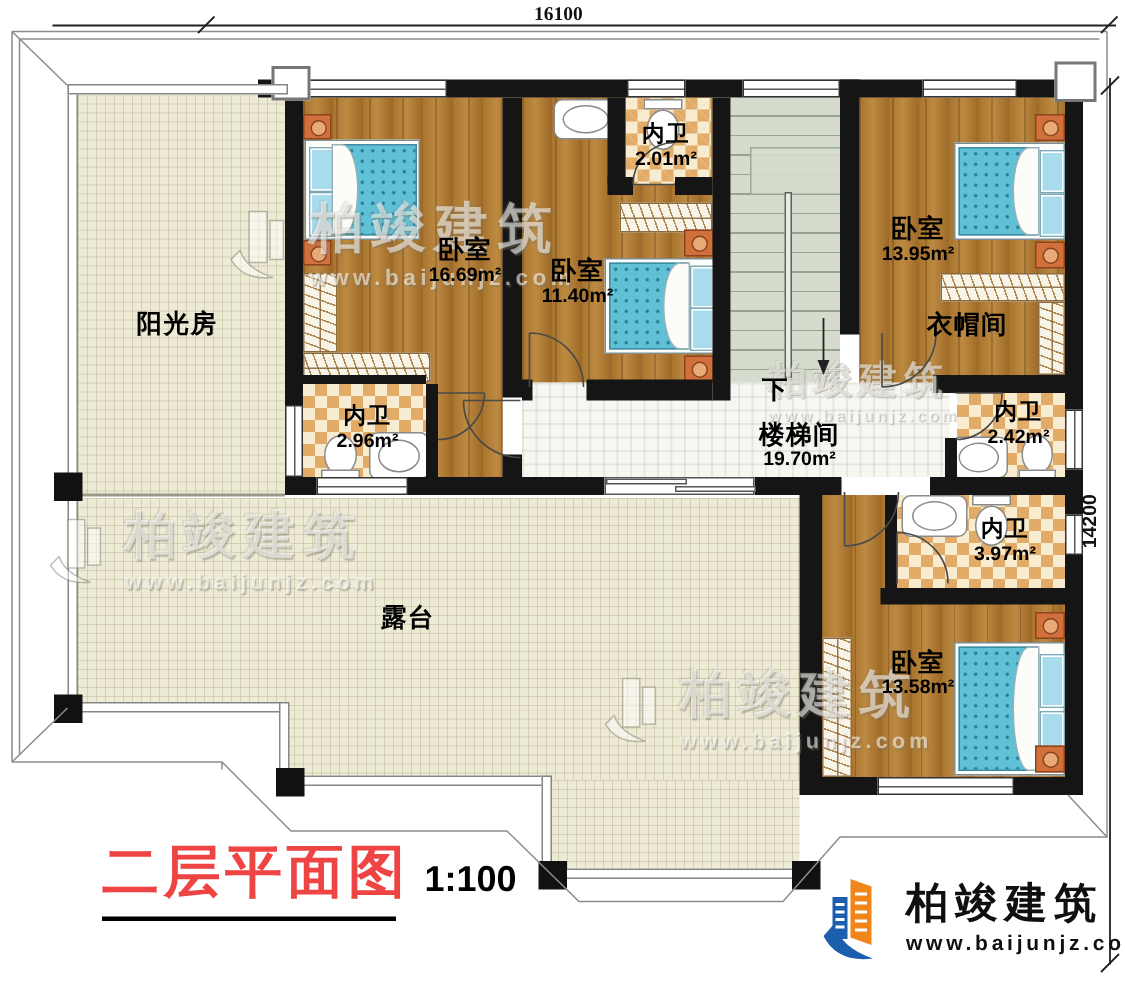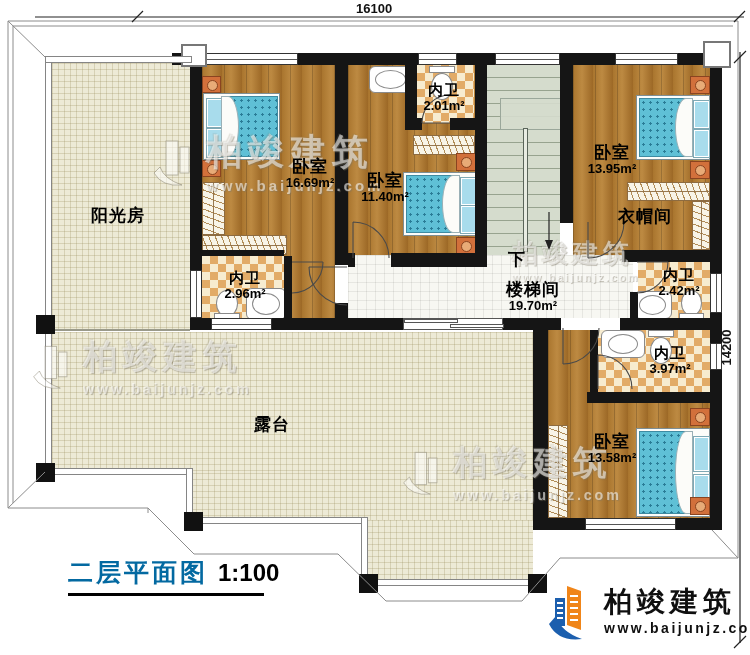--- a/index.html
+++ b/index.html
@@ -57,21 +57,21 @@
   .rname{font-size:17px;letter-spacing:1px;}
   .rname.sm{font-size:15px;}
   .rarea{font-size:13px;}
   .dim{position:absolute;z-index:45;font-size:13px;font-weight:bold;color:#111;}
   .wm{position:absolute;z-index:30;display:flex;align-items:center;gap:6px;pointer-events:none;}
   .wm .t1{font-size:36px;font-weight:bold;letter-spacing:6px;color:rgba(255,255,255,.55);
           text-shadow:1px 1px 1px rgba(125,118,100,.45),-1px -1px 1px rgba(125,118,100,.2);}
   .wm .t2{font-size:15px;font-weight:bold;letter-spacing:3px;color:rgba(255,255,255,.55);
           text-shadow:1px 1px 1px rgba(125,118,100,.45);}
   .titleblock{position:absolute;z-index:50;}
-  .t-cn{font-size:25px;font-weight:bold;letter-spacing:3px;color:#0369a1;}
+  .t-cn{font-size:38px;font-weight:bold;letter-spacing:3px;color:#ef4444;}
   .t-scale{font-size:24px;font-weight:bold;color:#000;margin-left:10px;}
   .t-rule{height:3px;background:#000;margin-top:4px;}
   .t-info{margin-top:6px;font-size:14px;font-weight:bold;color:#000;}
   .t-info .gap{display:inline-block;width:18px;}
   .brand{position:absolute;z-index:50;display:flex;align-items:center;gap:8px;}
   .b-name{font-size:28px;font-weight:bold;letter-spacing:5px;color:#0f0f0f;line-height:1;}
   .b-url{font-size:14px;font-weight:bold;letter-spacing:2.5px;color:#0f0f0f;margin-top:4px;}
   svg.overlay{position:absolute;left:0;top:0;z-index:35;pointer-events:none;}
 </style>
 </head>
@@ -339,25 +339,25 @@
     <div class="rarea">2.42m²</div>
   </div>
   <div class="rlabel" style="left:670px;top:345px;">
     <div class="rname sm">内卫</div>
     <div class="rarea">3.97m²</div>
   </div>
   <div class="rlabel" style="left:612px;top:432px;">
     <div class="rname">卧室</div>
     <div class="rarea">13.58m²</div>
   </div>
-  <div class="rlabel" style="left:272px;top:415px;font-family:Liberation Serif, serif;">
+  <div class="rlabel" style="left:272px;top:402px;font-family:Liberation Serif, serif;">
     <div class="rname">露台</div>
   </div>
 
-  <div class="dim" style="left:356px;top:1px;">16100</div>
+  <div class="dim" style="left:356px;top:1px;font-family:Liberation Serif, serif;">16100</div>
   <div class="dim" style="left:708px;top:340px;transform:rotate(-90deg);transform-origin:center;">14200</div>
 
   <div class="titleblock" style="left:68px;top:556px;">
     <div>
       <span class="t-cn">二层平面图</span><span class="t-scale">1:100</span>
     </div>
     <div class="t-rule" style="width:196px;"></div>
   </div>
 
   <div class="brand" style="left:546px;top:582px;">

